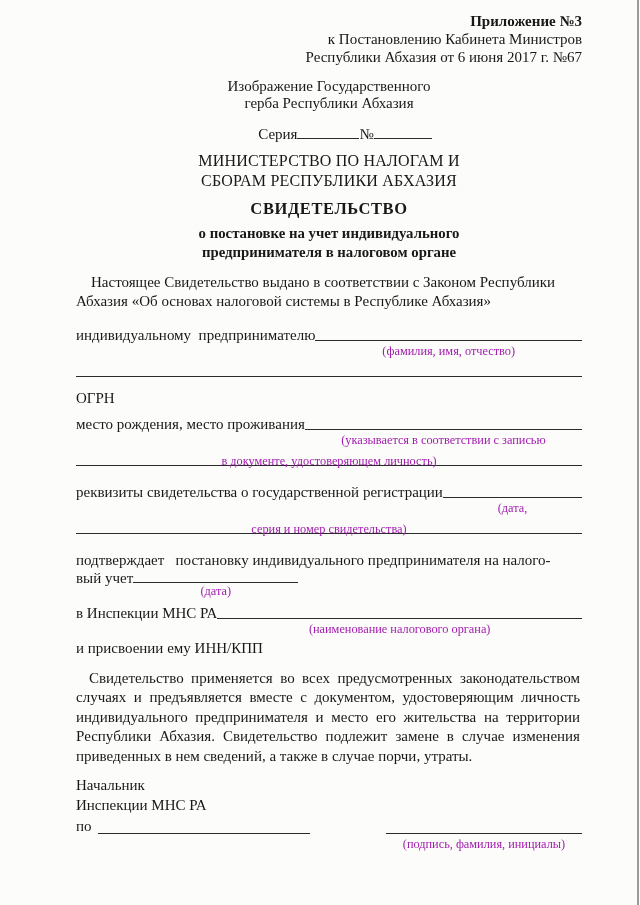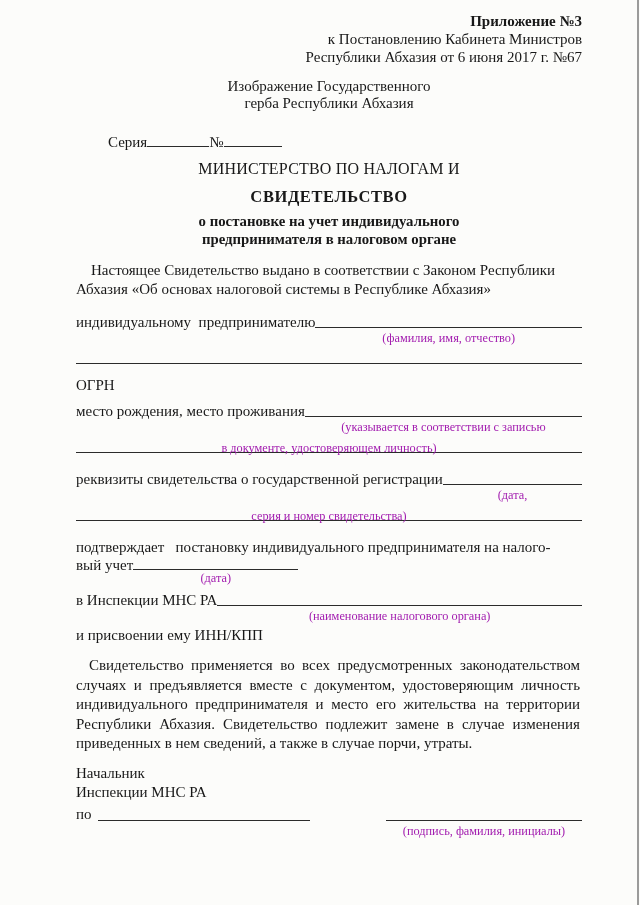--- a/index.html
+++ b/index.html
@@ -24,22 +24,22 @@
 
   .right { text-align:right; }
   .center { text-align:center; }
 
   .appendix { font-weight:bold; font-size:15px; }
   .decree { font-size:15px; }
 
   .emblem { margin-top:12px; line-height:1.15; }
 
   .seria-row {
-    margin-top:20px;
-    display:flex; justify-content:flex-start; align-items:flex-end;
+    margin-top:12px;
+    display:flex; justify-content:center; align-items:flex-end;
     padding-left:32px;
   }
   .blank {
     display:inline-block;
     border-bottom:1px solid #2b2b2b;
     height:14px;
     vertical-align:baseline;
   }
 
   .ministry { margin-top:8px; font-size:16px; line-height:1.28; letter-spacing:.2px; }
@@ -108,20 +108,21 @@
     <span>
       <span>Серия</span><span class="blank" style="width:62px"></span>
     </span>
     <span>
       <span>№</span><span class="blank" style="width:58px"></span>
     </span>
   </div>
 
   <div class="center ministry">
     <div>МИНИСТЕРСТВО ПО НАЛОГАМ И</div>
+    <div>СБОРАМ РЕСПУБЛИКИ АБХАЗИЯ</div>
   </div>
 
   <div class="center doc-title">СВИДЕТЕЛЬСТВО</div>
   <div class="center doc-subtitle">
     <div>о постановке на учет индивидуального</div>
     <div>предпринимателя в налоговом органе</div>
   </div>
 
   <div class="intro">Настоящее Свидетельство выдано в соответствии с Законом Республики Абхазия «Об основах налоговой системы в Республике Абхазия»</div>
 

